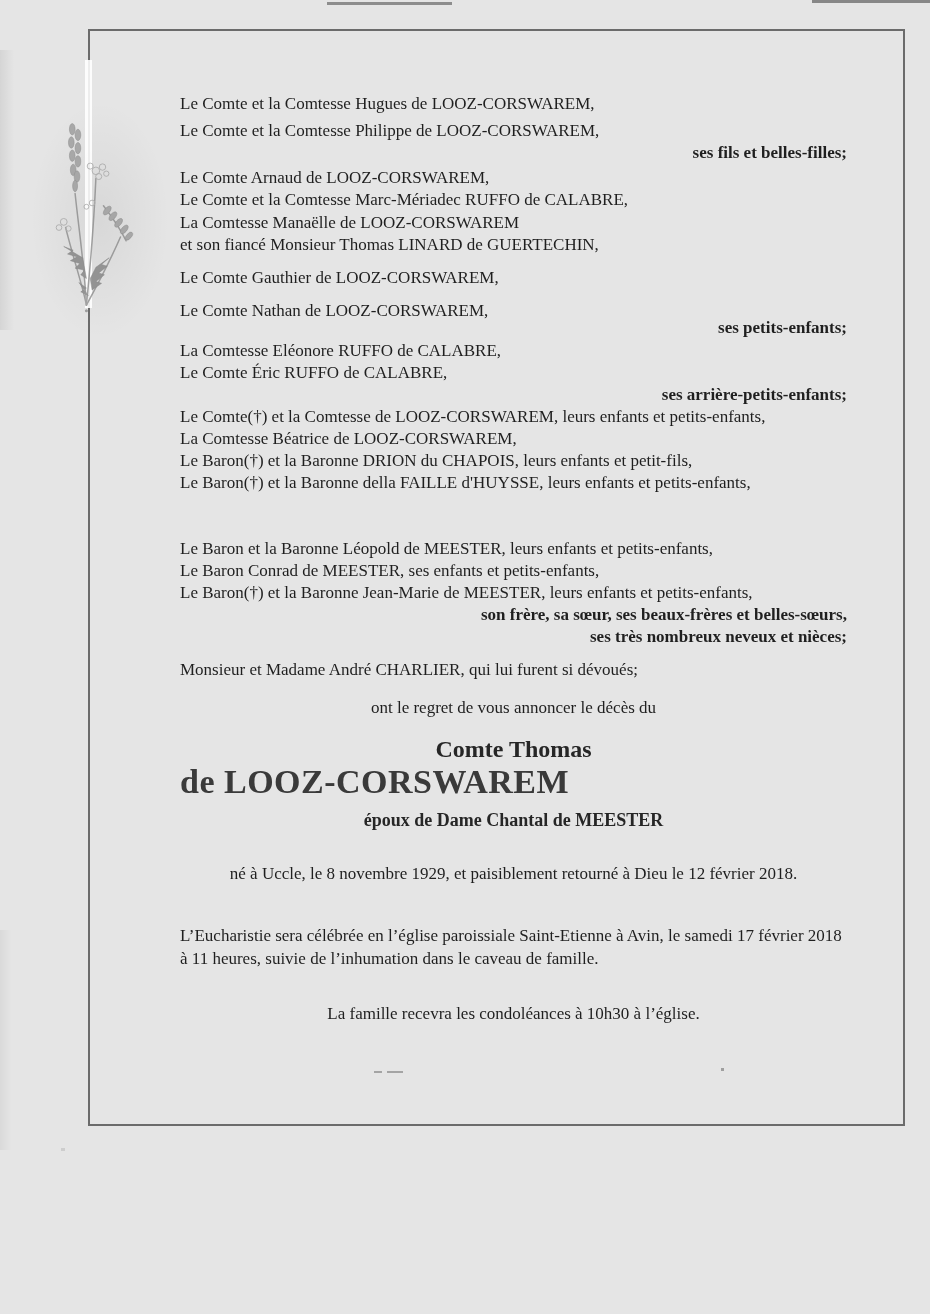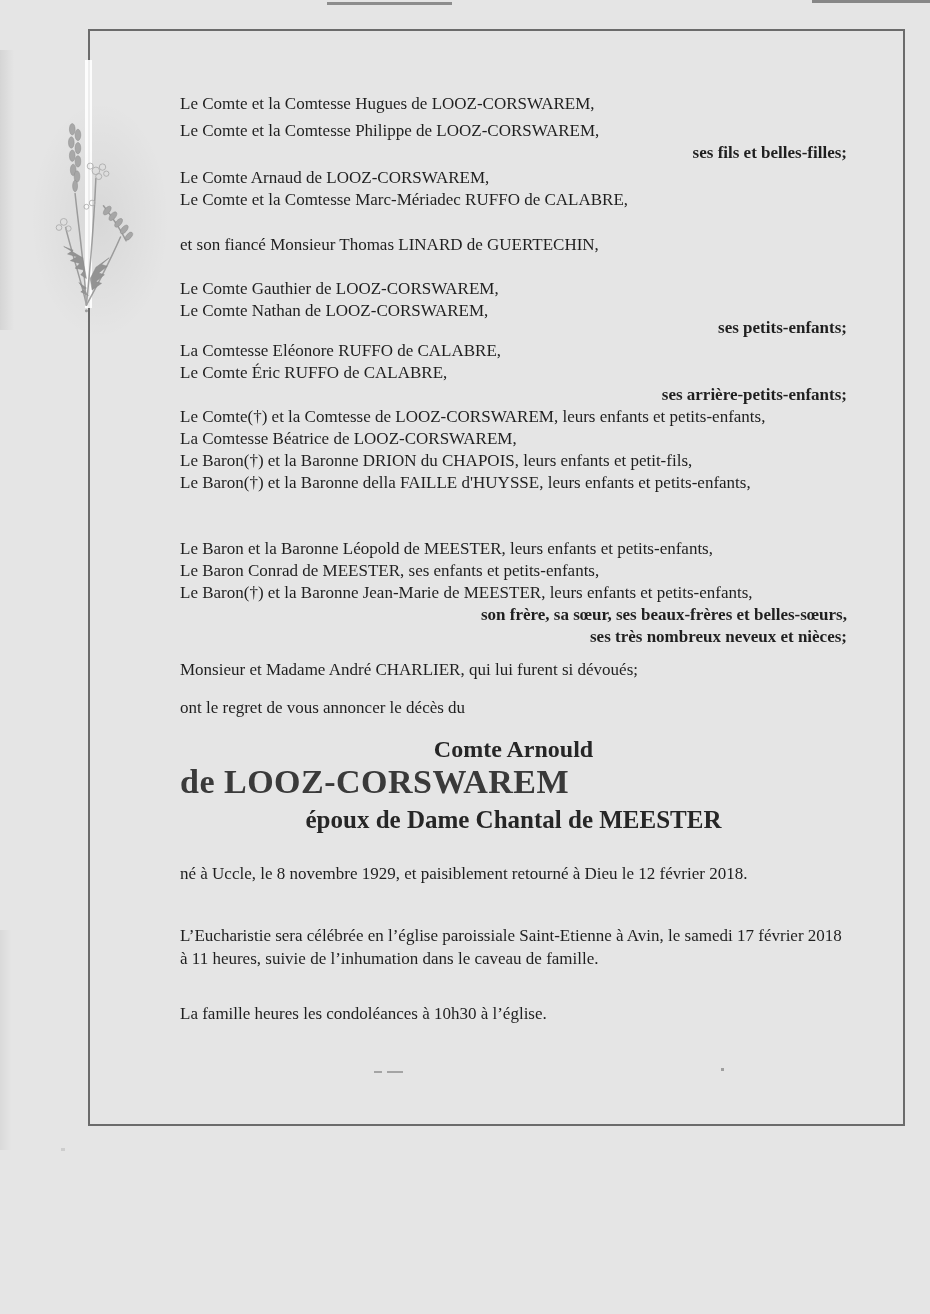--- a/index.html
+++ b/index.html
@@ -24,24 +24,24 @@
   .art-top-1{left:327px;top:2px;width:125px;height:3px;opacity:.75;}
   .art-top-2{left:812px;top:0;width:118px;height:3px;opacity:.8;}
   .art-dash-1{left:374px;top:1071px;width:8px;height:2px;opacity:.55;}
   .art-dash-2{left:387px;top:1071px;width:16px;height:2px;opacity:.55;}
   .art-dot-1{left:721px;top:1068px;width:3px;height:3px;opacity:.6;}
   .art-dot-2{left:61px;top:1148px;width:4px;height:3px;opacity:.2;}
   
   .content{position:absolute;left:180px;top:0;width:667px;height:1314px;}
   .line{position:absolute;left:0;white-space:nowrap;font-size:17px;line-height:20px;}
   .rlabel{position:absolute;right:0;left:auto;text-align:right;font-weight:bold;white-space:nowrap;font-size:17px;line-height:20px;}
-  .center{left:0;width:100%;text-align:left;white-space:nowrap;}
+  .center{left:0;width:100%;text-align:center;white-space:nowrap;}
   .h-title{position:absolute;left:0;width:100%;text-align:center;font-weight:bold;font-size:24px;line-height:26px;color:#262626;}
   .h-name{position:absolute;left:0;width:100%;text-align:left;font-weight:bold;font-size:34px;line-height:38px;letter-spacing:.5px;color:#3a3a3a;}
-  .h-spouse{position:absolute;left:0;width:100%;text-align:center;font-weight:bold;font-size:25px;line-height:28px;color:#262626;}
+  .h-spouse{position:absolute;left:0;width:100%;text-align:center;font-weight:bold;font-size:18px;line-height:28px;color:#262626;}
   
   .flower{position:absolute;left:46px;top:116px;width:96px;height:208px;opacity:.8;}
 </style>
 </head>
 <body>
 
 <div class="page">
 
   <div class="art art-top-1"></div>
   <div class="art art-top-2"></div>
@@ -103,22 +103,23 @@
   </svg>
 
   <main class="content">
 
     <div class="line" style="top:94px">Le Comte et la Comtesse Hugues de LOOZ-CORSWAREM,</div>
     <div class="line" style="top:121px">Le Comte et la Comtesse Philippe de LOOZ-CORSWAREM,</div>
     <div class="rlabel" style="top:143px">ses fils et belles-filles;</div>
 
     <div class="line" style="top:168px">Le Comte Arnaud de LOOZ-CORSWAREM,</div>
     <div class="line" style="top:190px">Le Comte et la Comtesse Marc-Mériadec RUFFO de CALABRE,</div>
+    <div class="line" style="top:213px">La Comtesse Manaëlle de LOOZ-CORSWAREM</div>
     <div class="line" style="top:235px">et son fiancé Monsieur Thomas LINARD de GUERTECHIN,</div>
-    <div class="line" style="top:279px">Le Comte Gauthier de LOOZ-CORSWAREM,</div>
+    <div class="line" style="top:268px">Le Comte Gauthier de LOOZ-CORSWAREM,</div>
     <div class="line" style="top:301px">Le Comte Nathan de LOOZ-CORSWAREM,</div>
     <div class="rlabel" style="top:318px">ses petits-enfants;</div>
 
     <div class="line" style="top:341px">La Comtesse Eléonore RUFFO de CALABRE,</div>
     <div class="line" style="top:363px">Le Comte Éric RUFFO de CALABRE,</div>
     <div class="rlabel" style="top:385px">ses arrière-petits-enfants;</div>
 
     <div class="line" style="top:429px">La Comtesse Béatrice de LOOZ-CORSWAREM,</div>
     <div class="line" style="top:407px">Le Comte(†) et la Comtesse de LOOZ-CORSWAREM, leurs enfants et petits-enfants,</div>
     <div class="line" style="top:451px">Le Baron(†) et la Baronne DRION du CHAPOIS, leurs enfants et petit-fils,</div>
@@ -126,30 +127,30 @@
     <div class="line" style="top:539px">Le Baron et la Baronne Léopold de MEESTER, leurs enfants et petits-enfants,</div>
     <div class="line" style="top:583px">Le Baron(†) et la Baronne Jean-Marie de MEESTER, leurs enfants et petits-enfants,</div>
     <div class="line" style="top:561px">Le Baron Conrad de MEESTER, ses enfants et petits-enfants,</div>
     <div class="rlabel" style="top:605px">son frère, sa sœur, ses beaux-frères et belles-sœurs,</div>
     <div class="rlabel" style="top:627px">ses très nombreux neveux et nièces;</div>
 
     <div class="line" style="top:660px">Monsieur et Madame André CHARLIER, qui lui furent si dévoués;</div>
 
     <div class="line center" style="top:698px">ont le regret de vous annoncer le décès du</div>
 
-    <div class="h-title" style="top:736px">Comte Arnould</div>
+    <div class="h-title" style="top:736px">Comte Thomas</div>
     <div class="h-name" style="top:763px">de LOOZ-CORSWAREM</div>
     <div class="h-spouse" style="top:806px">époux de Dame Chantal de MEESTER</div>
 
     <div class="line center" style="top:864px">né à Uccle, le 8 novembre 1929, et paisiblement retourné à Dieu le 12 février 2018.</div>
 
     <div class="line" style="top:926px">L’Eucharistie sera célébrée en l’église paroissiale Saint-Etienne à Avin, le samedi 17 février 2018</div>
     <div class="line" style="top:949px">à 11 heures, suivie de l’inhumation dans le caveau de famille.</div>
 
-    <div class="line center" style="top:1004px">La famille heures les condoléances à 10h30 à l’église.</div>
+    <div class="line center" style="top:1004px">La famille recevra les condoléances à 10h30 à l’église.</div>
 
   </main>
 
   <div class="art art-dash-1"></div>
   <div class="art art-dash-2"></div>
   <div class="art art-dot-1"></div>
   <div class="art art-dot-2"></div>
 
 </div>
 

